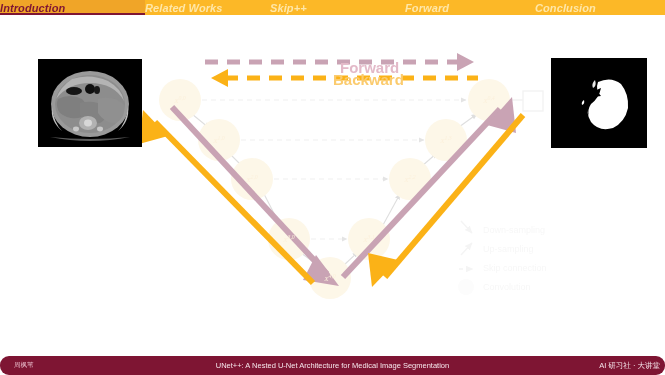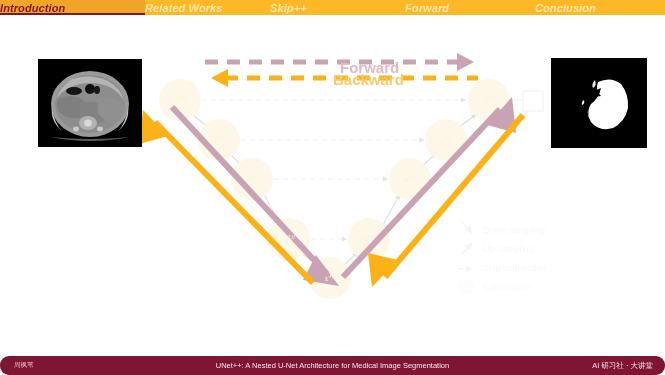--- a/index.html
+++ b/index.html
@@ -146,21 +146,21 @@
   #footer-center {
     position: absolute;
     left: 0; right: 0;
     text-align: center;
     font-size: 7.5px;
     color: #F6E6EC;
     white-space: nowrap;
   }
   #footer-right {
     position: absolute;
-    right: 12px;
+    right: 5px;
     font-size: 7.5px;
     color: #F6E6EC;
     white-space: nowrap;
   }
 </style>
 </head>
 <body>
 
 <div id="slide">
 

